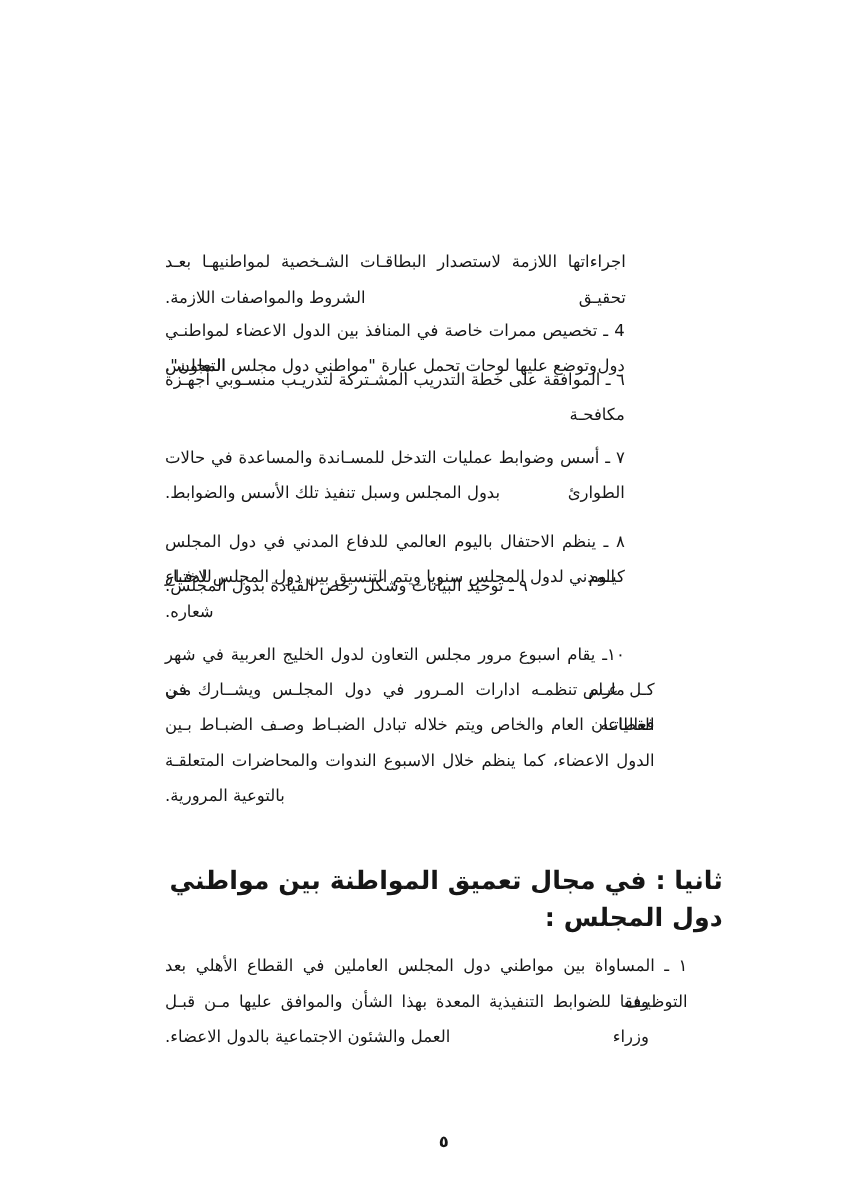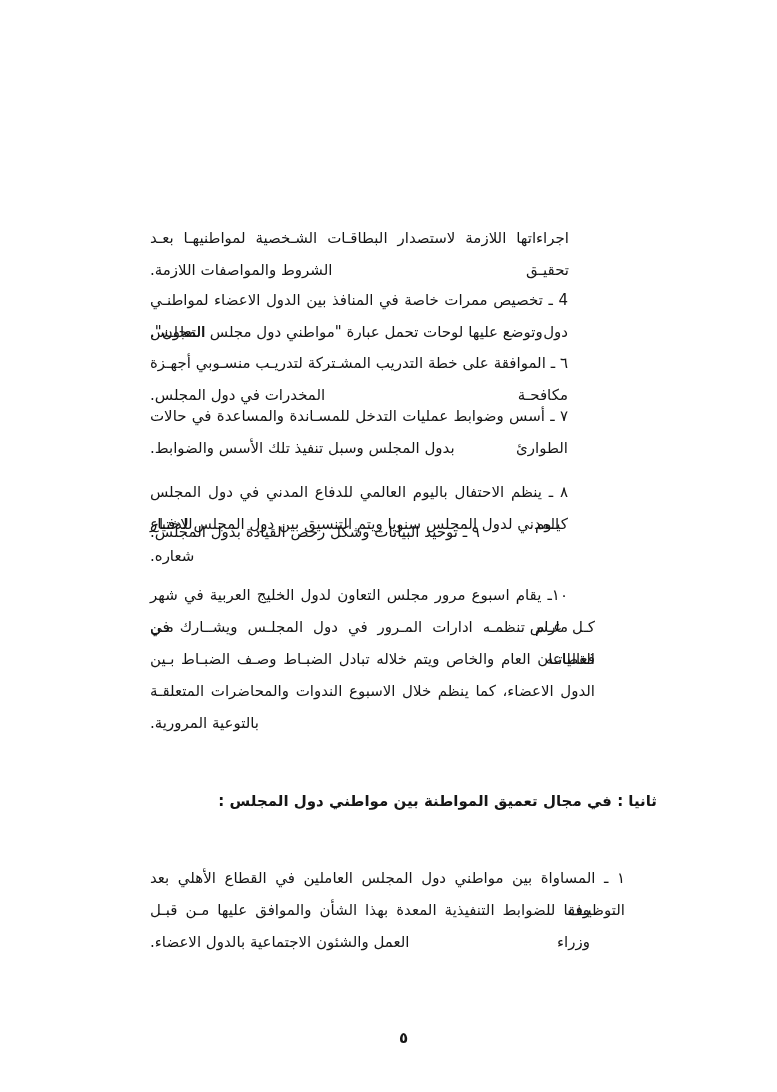--- a/index.html
+++ b/index.html
@@ -16,21 +16,21 @@
   .just{text-align:justify;text-align-last:justify;text-justify:inter-word;}
   .nat{text-align:left;}
   
   .m-cont0{margin-right:88px;}   
   .m-item {margin-right:89px;}   
   .m-wrap {margin-right:62px;}  
   .m-h    {margin-right:0;}      
   .m-i1   {margin-right:32px;}   
   .m-i1w  {margin-right:67px;}   
   .heading{
-    font-size:15px;font-weight:bold;line-height:34px;height:34px;
+    font-size:23px;font-weight:bold;line-height:34px;height:34px;
     text-align:right;letter-spacing:0.2px;
   }
   .marker{white-space:nowrap;}
   .pagenum{
     position:absolute;left:150px;width:507px;top:1024px;
     text-align:center;font-size:15px;font-weight:bold;line-height:28px;
   }
 </style>
 </head>
 <body>
@@ -40,23 +40,22 @@
   <div class="col" style="top:222px">
     <div class="tl just m-cont0">اجراءاتها اللازمة لاستصدار البطاقـات الشـخصية لمواطنيهـا بعـد تحقيـق</div>
     <div class="tl nat m-cont0">الشروط والمواصفات اللازمة.</div>
   </div>
 
   <div class="col" style="top:284px">
     <div class="tl just m-item"><span class="marker">4 ـ</span> <span>تخصيص ممرات خاصة في المنافذ بين الدول الاعضاء لمواطنـي دول المجلـس</span></div>
     <div class="tl nat m-wrap">وتوضع عليها لوحات تحمل عبارة "مواطني دول مجلس التعاون".</div>
   </div>
 
-  <div class="col" style="top:347px">
+  <div class="col" style="top:329px">
     <div class="tl just m-item"><span class="marker">٦ ـ</span> <span>الموافقة على خطة التدريب المشـتركة لتدريـب منسـوبي أجهـزة مكافحـة</span></div>
-    <div class="tl nat m-wrap">المخدرات في دول المجلس.</div>
   </div>
 
   <div class="col" style="top:400px">
     <div class="tl just m-item"><span class="marker">٧ ـ</span> <span>أسس وضوابط عمليات التدخل للمسـاندة والمساعدة في حالات الطوارئ</span></div>
     <div class="tl nat m-wrap">بدول المجلس وسبل تنفيذ تلك الأسس والضوابط.</div>
   </div>
 
   <div class="col" style="top:476px">
     <div class="tl just m-item"><span class="marker">٨ ـ</span> <span>ينظم الاحتفال باليوم العالمي للدفاع المدني في دول المجلس كيـوم للدفـاع</span></div>
     <div class="tl nat m-wrap">المدني لدول المجلس سنويا ويتم التنسيق بين دول المجلس لاختيار شعاره.</div>

